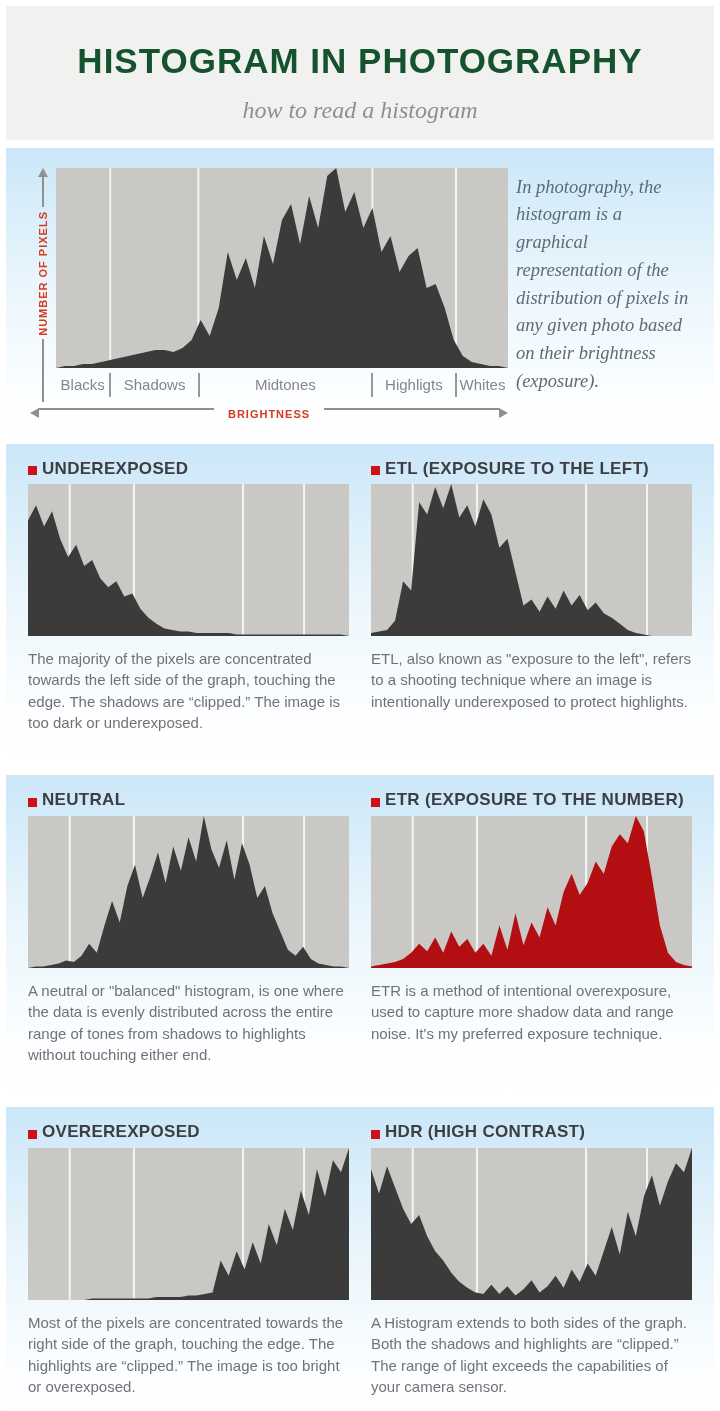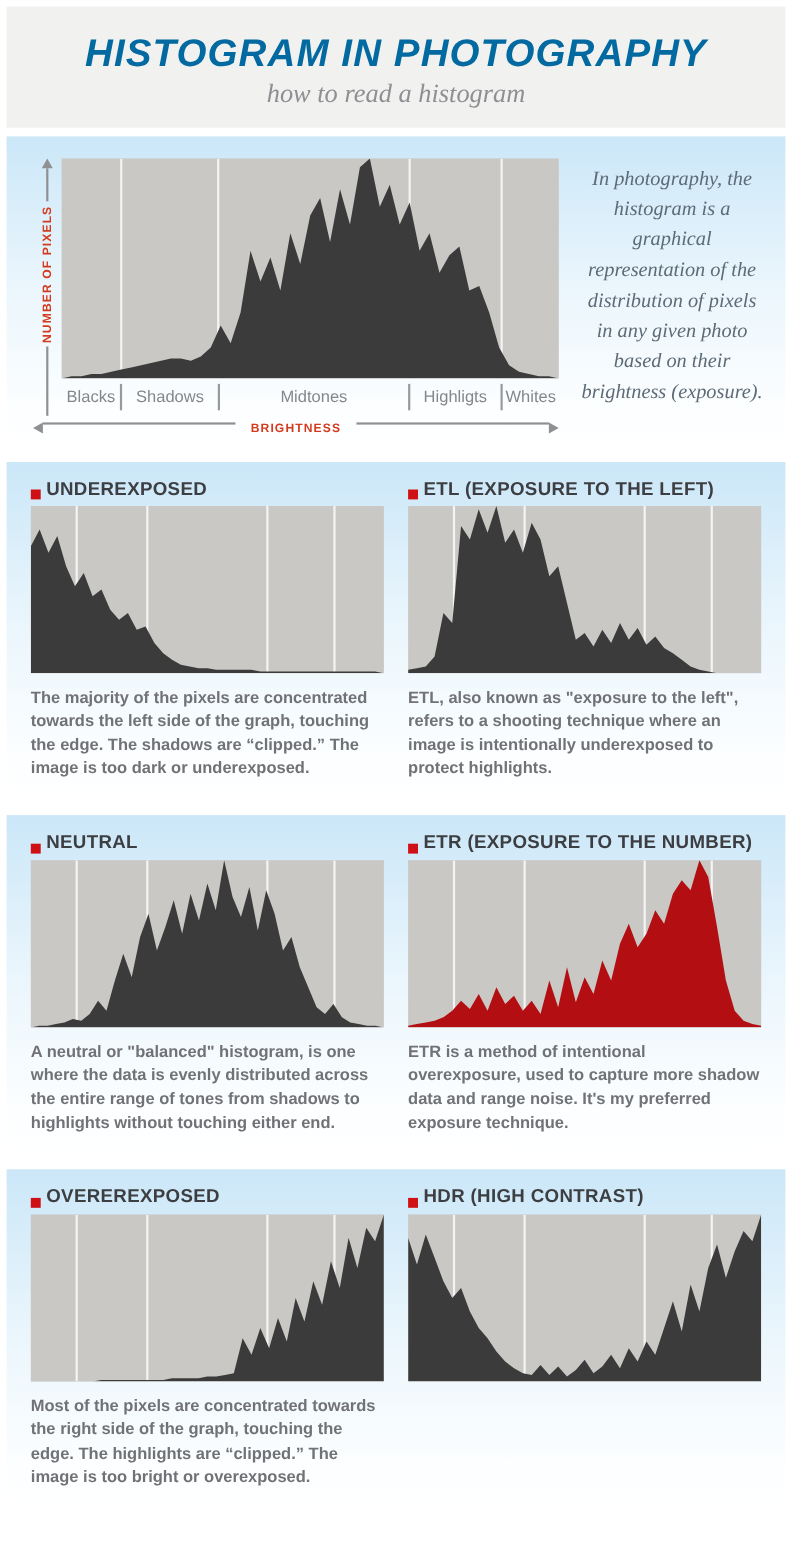--- a/index.html
+++ b/index.html
@@ -1,21 +1,21 @@
 <!DOCTYPE html>
 <html><head>
 <meta charset="utf-8">
 <style>
   html,body{margin:0;padding:0;background:#ffffff;}
   body{width:720px;font-family:"Liberation Sans",sans-serif;-webkit-font-smoothing:antialiased;}
   .page{width:720px;box-sizing:border-box;padding:6px;}
 
   
   .header{background:#f1f1f0;text-align:center;padding:20px 10px 16px;}
-  .title{font-size:35px;font-weight:bold;color:#0369a1;letter-spacing:1px;margin:4px;line-height:1.1;font-style:italic;}
+  .title{font-size:35px;font-weight:bold;color:#14532d;letter-spacing:1px;margin:16px;line-height:1.1;}
   .subtitle{font-family:"Liberation Serif",serif;font-style:italic;font-size:24px;color:#8e8f93;margin-top:4px;}
 
   
   .panel-blue{background:linear-gradient(180deg,#cbe7f8 0%,#e9f5fc 45%,#fcfeff 85%,#ffffff 100%);}
   .main-panel{margin-top:8px;display:flex;box-sizing:border-box;padding:20px 12px 14px 24px;}
 
   .main-left{width:478px;flex:0 0 auto;}
   .chart-row{display:flex;height:234px;}
   .yaxis{width:26px;flex:0 0 auto;display:flex;flex-direction:column;align-items:center;}
   .arrow-up{width:0;height:0;border-left:5px solid transparent;border-right:5px solid transparent;border-bottom:9px solid #8f9092;}
@@ -30,31 +30,31 @@
   .zones{display:flex;align-items:center;height:34px;}
   .zone{text-align:center;color:#85868a;font-size:15px;white-space:nowrap;overflow:hidden;}
   .zdiv{width:2px;height:24px;background:#98999b;flex:0 0 auto;}
   .z0{width:12%;} .z1{width:19.5%;} .z2{width:38.5%;} .z3{width:18.5%;text-align:center;} .z4{width:11.5%;}
   .xaxis{display:flex;align-items:flex-start;margin-top:6px;height:14px;}
   .xline{height:2px;background:#8f9092;flex:1;}
   .xlabel{font-size:11px;font-weight:bold;color:#d43a1e;letter-spacing:1px;margin:0 14px;white-space:nowrap;}
   .arrow-right{width:0;height:0;border-top:5px solid transparent;border-bottom:5px solid transparent;border-left:9px solid #8f9092;}
   .arrow-left{width:0;height:0;border-top:5px solid transparent;border-bottom:5px solid transparent;border-right:9px solid #8f9092;}
 
-  .intro{flex:1;padding:6px 6px 0 18px;font-family:"Liberation Serif",serif;font-style:italic;font-size:18.5px;line-height:1.5;color:#5d6b76;text-align:center;}
+  .intro{flex:1;padding:6px 6px 0 8px;font-family:"Liberation Serif",serif;font-style:italic;font-size:18.5px;line-height:1.5;color:#5d6b76;}
 
   
   .row{margin-top:8px;display:flex;gap:22px;box-sizing:border-box;padding:16px 22px 24px;}
-  .row + .row{margin-top:8px;}
+  .row + .row{margin-top:18px;}
   .col{flex:1;min-width:0;}
-  .sec-header{display:flex;align-items:flex-end;margin-bottom:6px;}
+  .sec-header{display:flex;align-items:center;margin-bottom:6px;}
   .bullet{width:9px;height:9px;background:#cf1014;margin:3px 5px 0 0;flex:0 0 auto;}
   .sec-title{font-size:17px;font-weight:bold;color:#3d3e42;letter-spacing:0.3px;line-height:1.1;}
   .chart.small{height:152px;}
-  .desc{margin-top:12px;font-size:15px;font-weight:bold;color:#717276;line-height:1.42;}
+  .desc{margin-top:12px;font-size:15px;font-weight:normal;color:#717276;line-height:1.42;}
 </style>
 </head>
 <body>
 
 <div class="page">
 
   <div class="header">
     <div class="title">HISTOGRAM IN PHOTOGRAPHY</div>
     <div class="subtitle">how to read a histogram</div>
   </div>
@@ -196,16 +196,17 @@
       </div>
       <div class="chart small">
           <svg viewBox="0 0 100 100" preserveAspectRatio="none">
             <line x1="13" y1="0" x2="13" y2="100" stroke="#ffffff" stroke-width="2" vector-effect="non-scaling-stroke" opacity="0.8"></line>
             <line x1="33" y1="0" x2="33" y2="100" stroke="#ffffff" stroke-width="2" vector-effect="non-scaling-stroke" opacity="0.8"></line>
             <line x1="67" y1="0" x2="67" y2="100" stroke="#ffffff" stroke-width="2" vector-effect="non-scaling-stroke" opacity="0.8"></line>
             <line x1="86" y1="0" x2="86" y2="100" stroke="#ffffff" stroke-width="2" vector-effect="non-scaling-stroke" opacity="0.8"></line>
             <polygon points="0,100 0.00,14.00 2.50,30.00 5.00,12.00 7.50,26.00 10.00,40.00 12.50,50.00 15.00,44.00 17.50,58.00 20.00,68.00 22.50,74.00 25.00,82.00 27.50,88.00 30.00,92.00 32.50,95.00 35.00,96.00 37.50,90.00 40.00,96.00 42.50,91.00 45.00,97.00 47.50,93.00 50.00,87.00 52.50,95.00 55.00,91.00 57.50,84.00 60.00,92.00 62.50,80.00 65.00,88.00 67.50,76.00 70.00,84.00 72.50,68.00 75.00,52.00 77.50,70.00 80.00,42.00 82.50,58.00 85.00,32.00 87.50,18.00 90.00,38.00 92.50,22.00 95.00,10.00 97.50,16.00 100.00,0.00 100,100" fill="#3b3b3b"></polygon>
           </svg>
         </div>
+      <div class="desc">A Histogram extends to both sides of the graph. Both the shadows and highlights are “clipped.” The range of light exceeds the capabilities of your camera sensor.</div>
     </div>
   </div>
 
 </div>
 
 </body></html>

